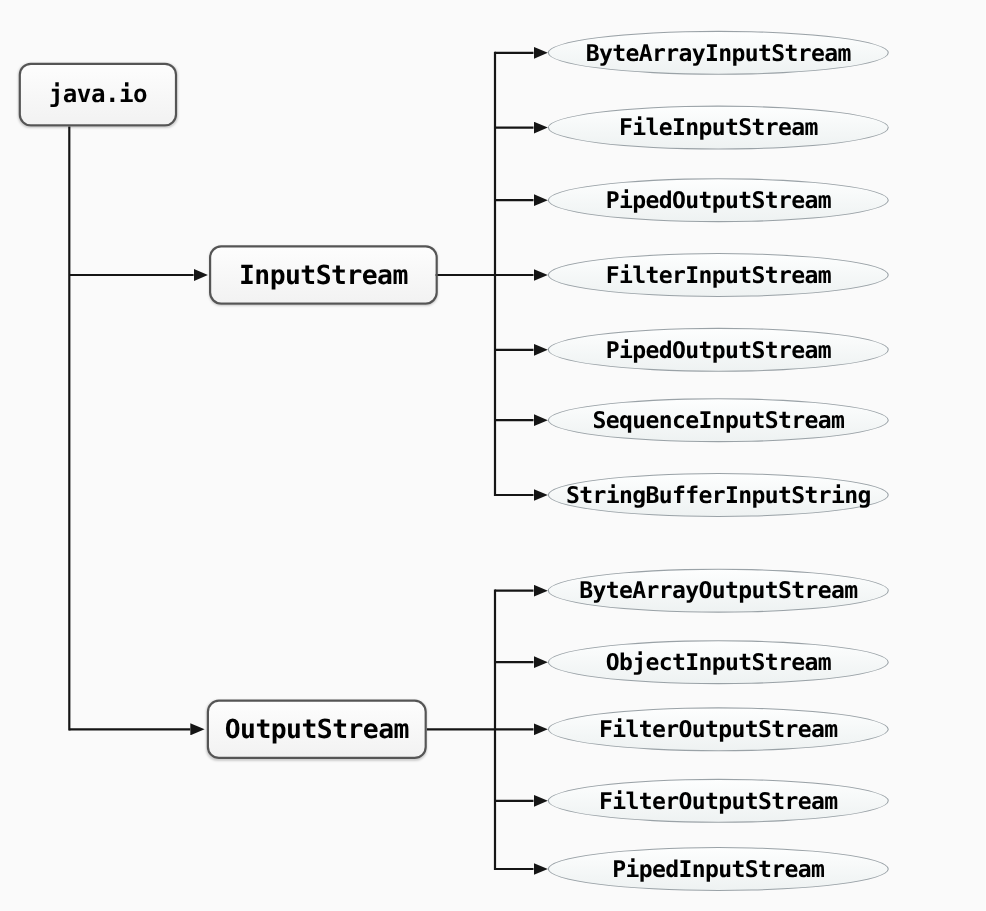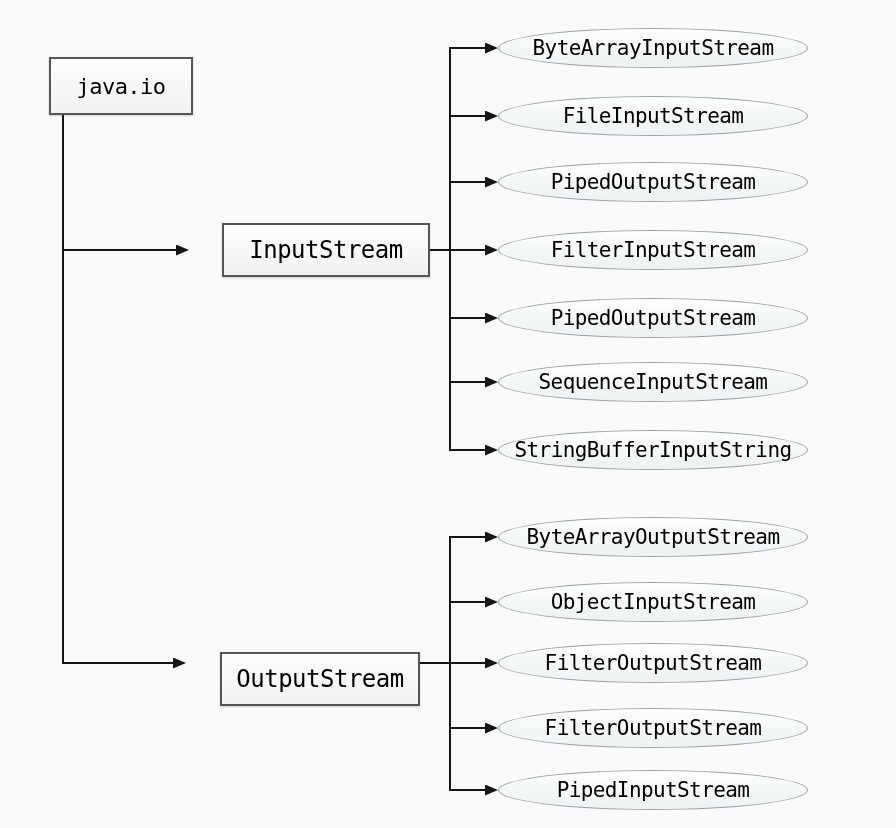--- a/index.html
+++ b/index.html
@@ -23,44 +23,43 @@
     stroke: #151515;
     stroke-width: 2;
     fill: none;
   }
   .node {
     position: absolute;
     display: flex;
     align-items: center;
     justify-content: center;
     color: #000000;
-    font-weight: normal;
+    font-weight: bold;
     white-space: nowrap;
     box-sizing: border-box;
   }
   .box {
     border: 2px solid #555555;
-    border-radius: 0;
+    border-radius: 11px;
     background: linear-gradient(180deg, #fdfdfd 0%, #f2f2f2 100%);
     box-shadow: 0 1px 2px rgba(0,0,0,0.18);
     font-size: 24px;
     letter-spacing: -0.5px;
-    margin-left: 32px;
   }
   .root-box {
     left: 17px; top: 57px;
     width: 144px; height: 58px;
     font-size: 22px;
   }
   .input-box {
     left: 190px; top: 223px;
     width: 208px; height: 54px;
   }
   .output-box {
-    left: 188px; top: 652px;
+    left: 188px; top: 636px;
     width: 200px; height: 54px;
   }
   .ellipse {
     left: 498px;
     width: 310px; height: 40px;
     border: 1px solid #9aa2a7;
     border-radius: 50%;
     background: linear-gradient(180deg, #fdfefe 0%, #eef2f2 100%);
     font-size: 21px;
     letter-spacing: -0.6px;

